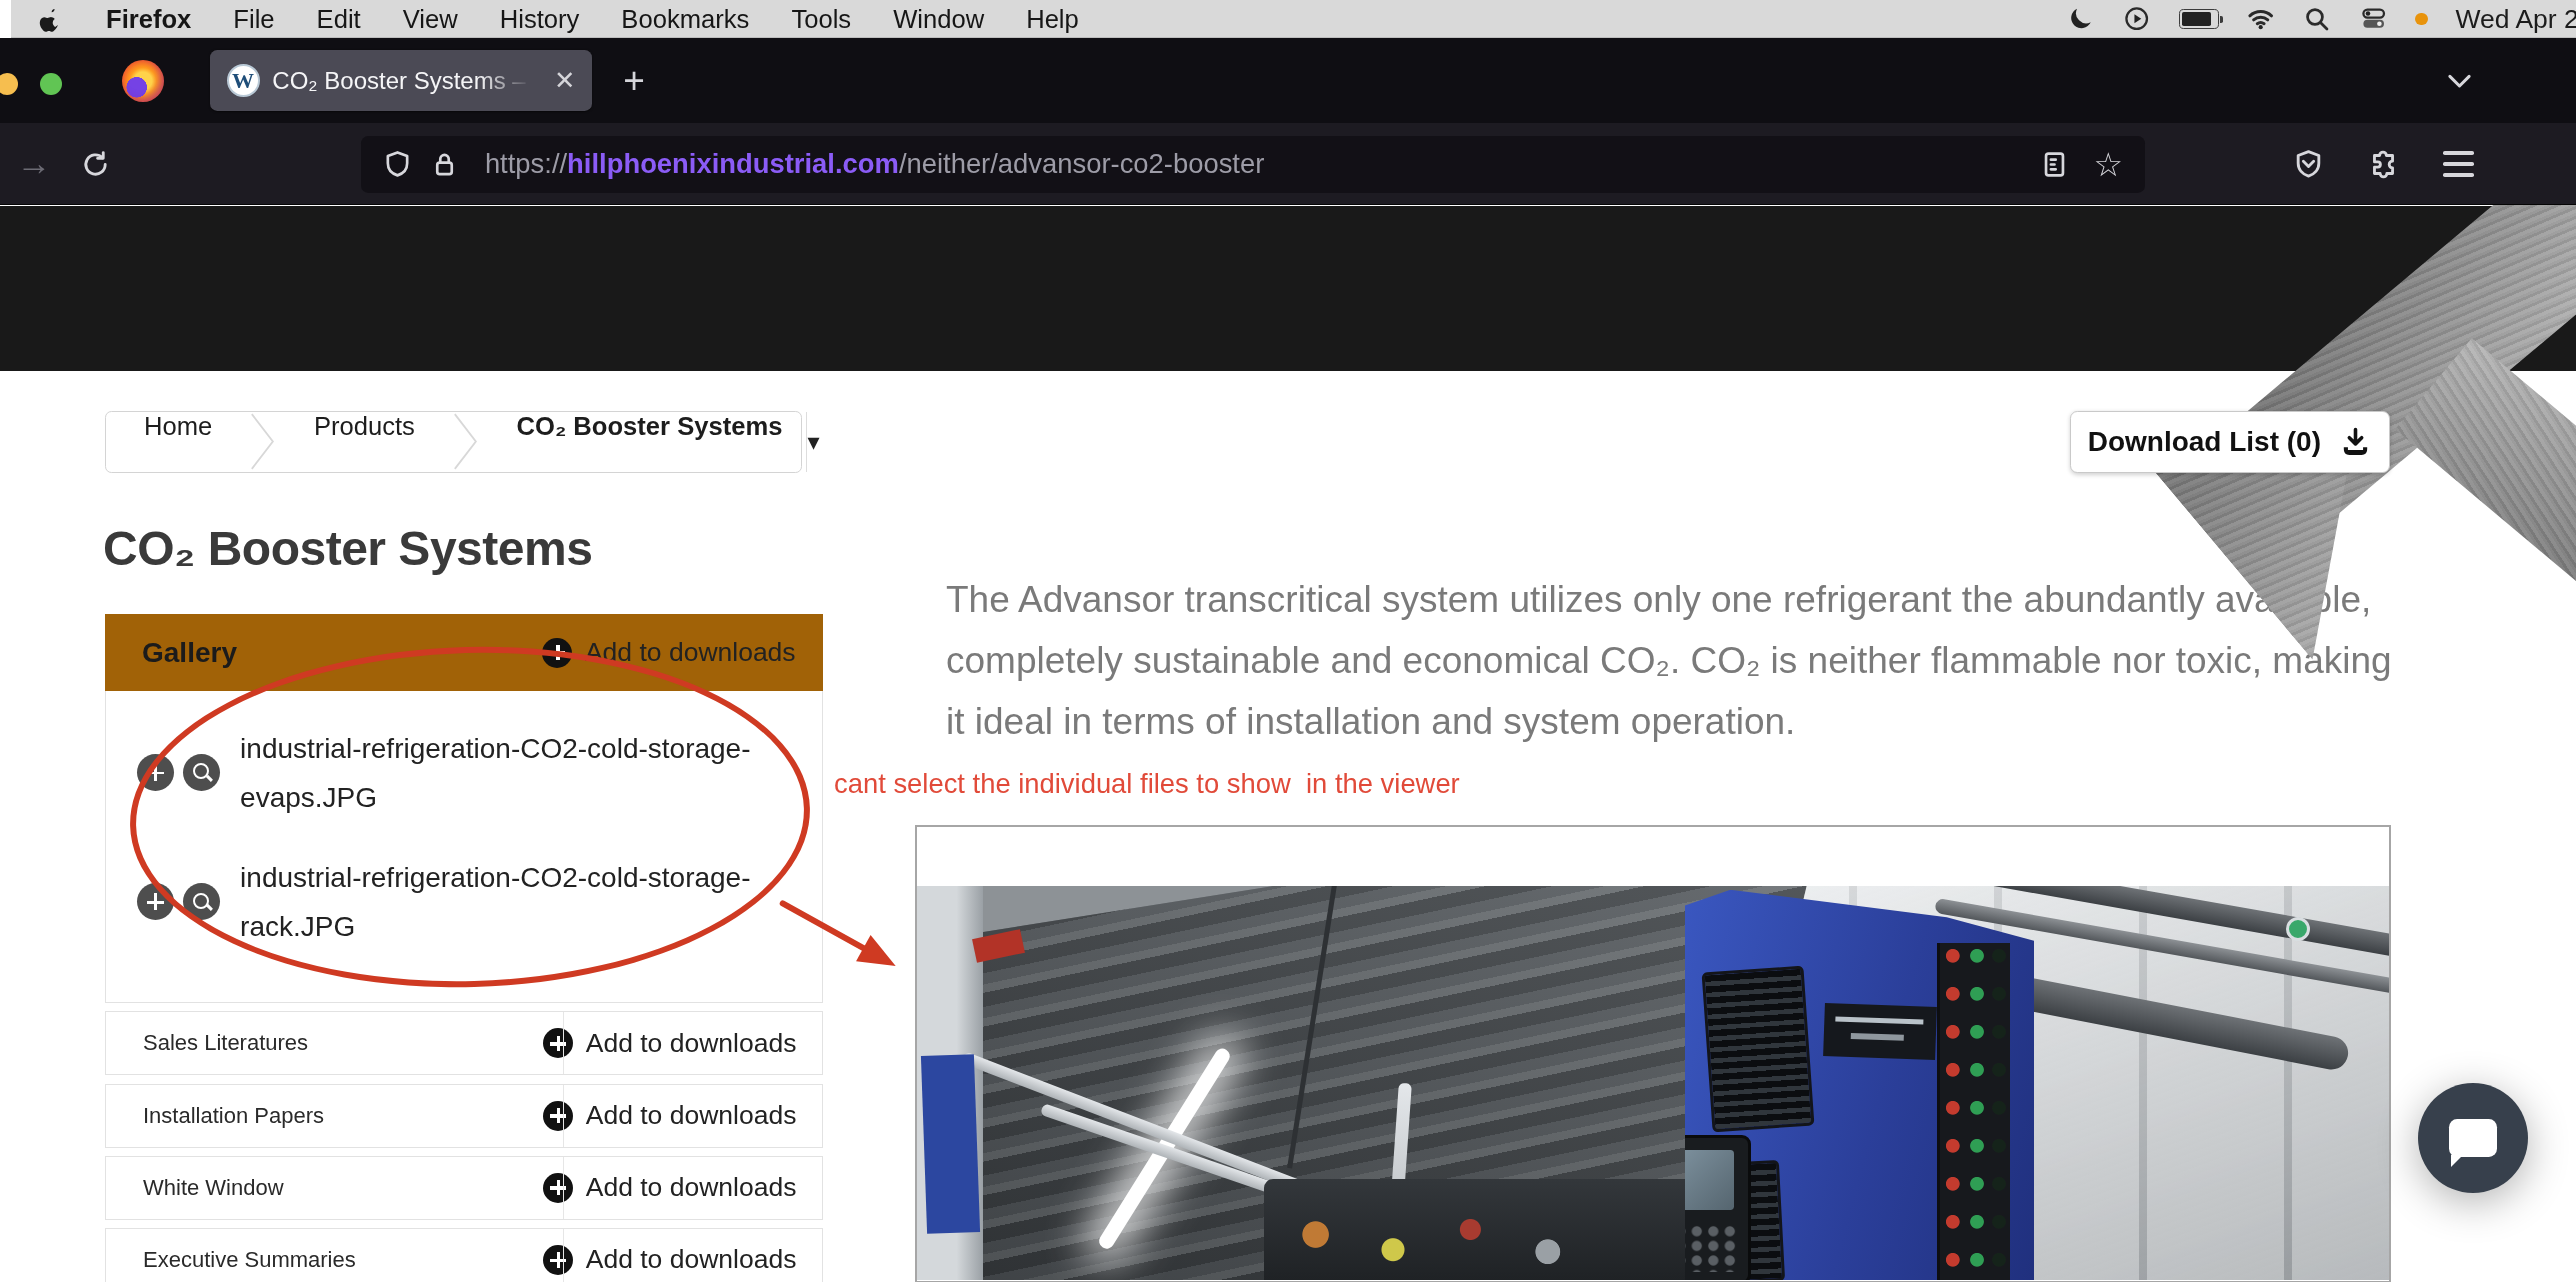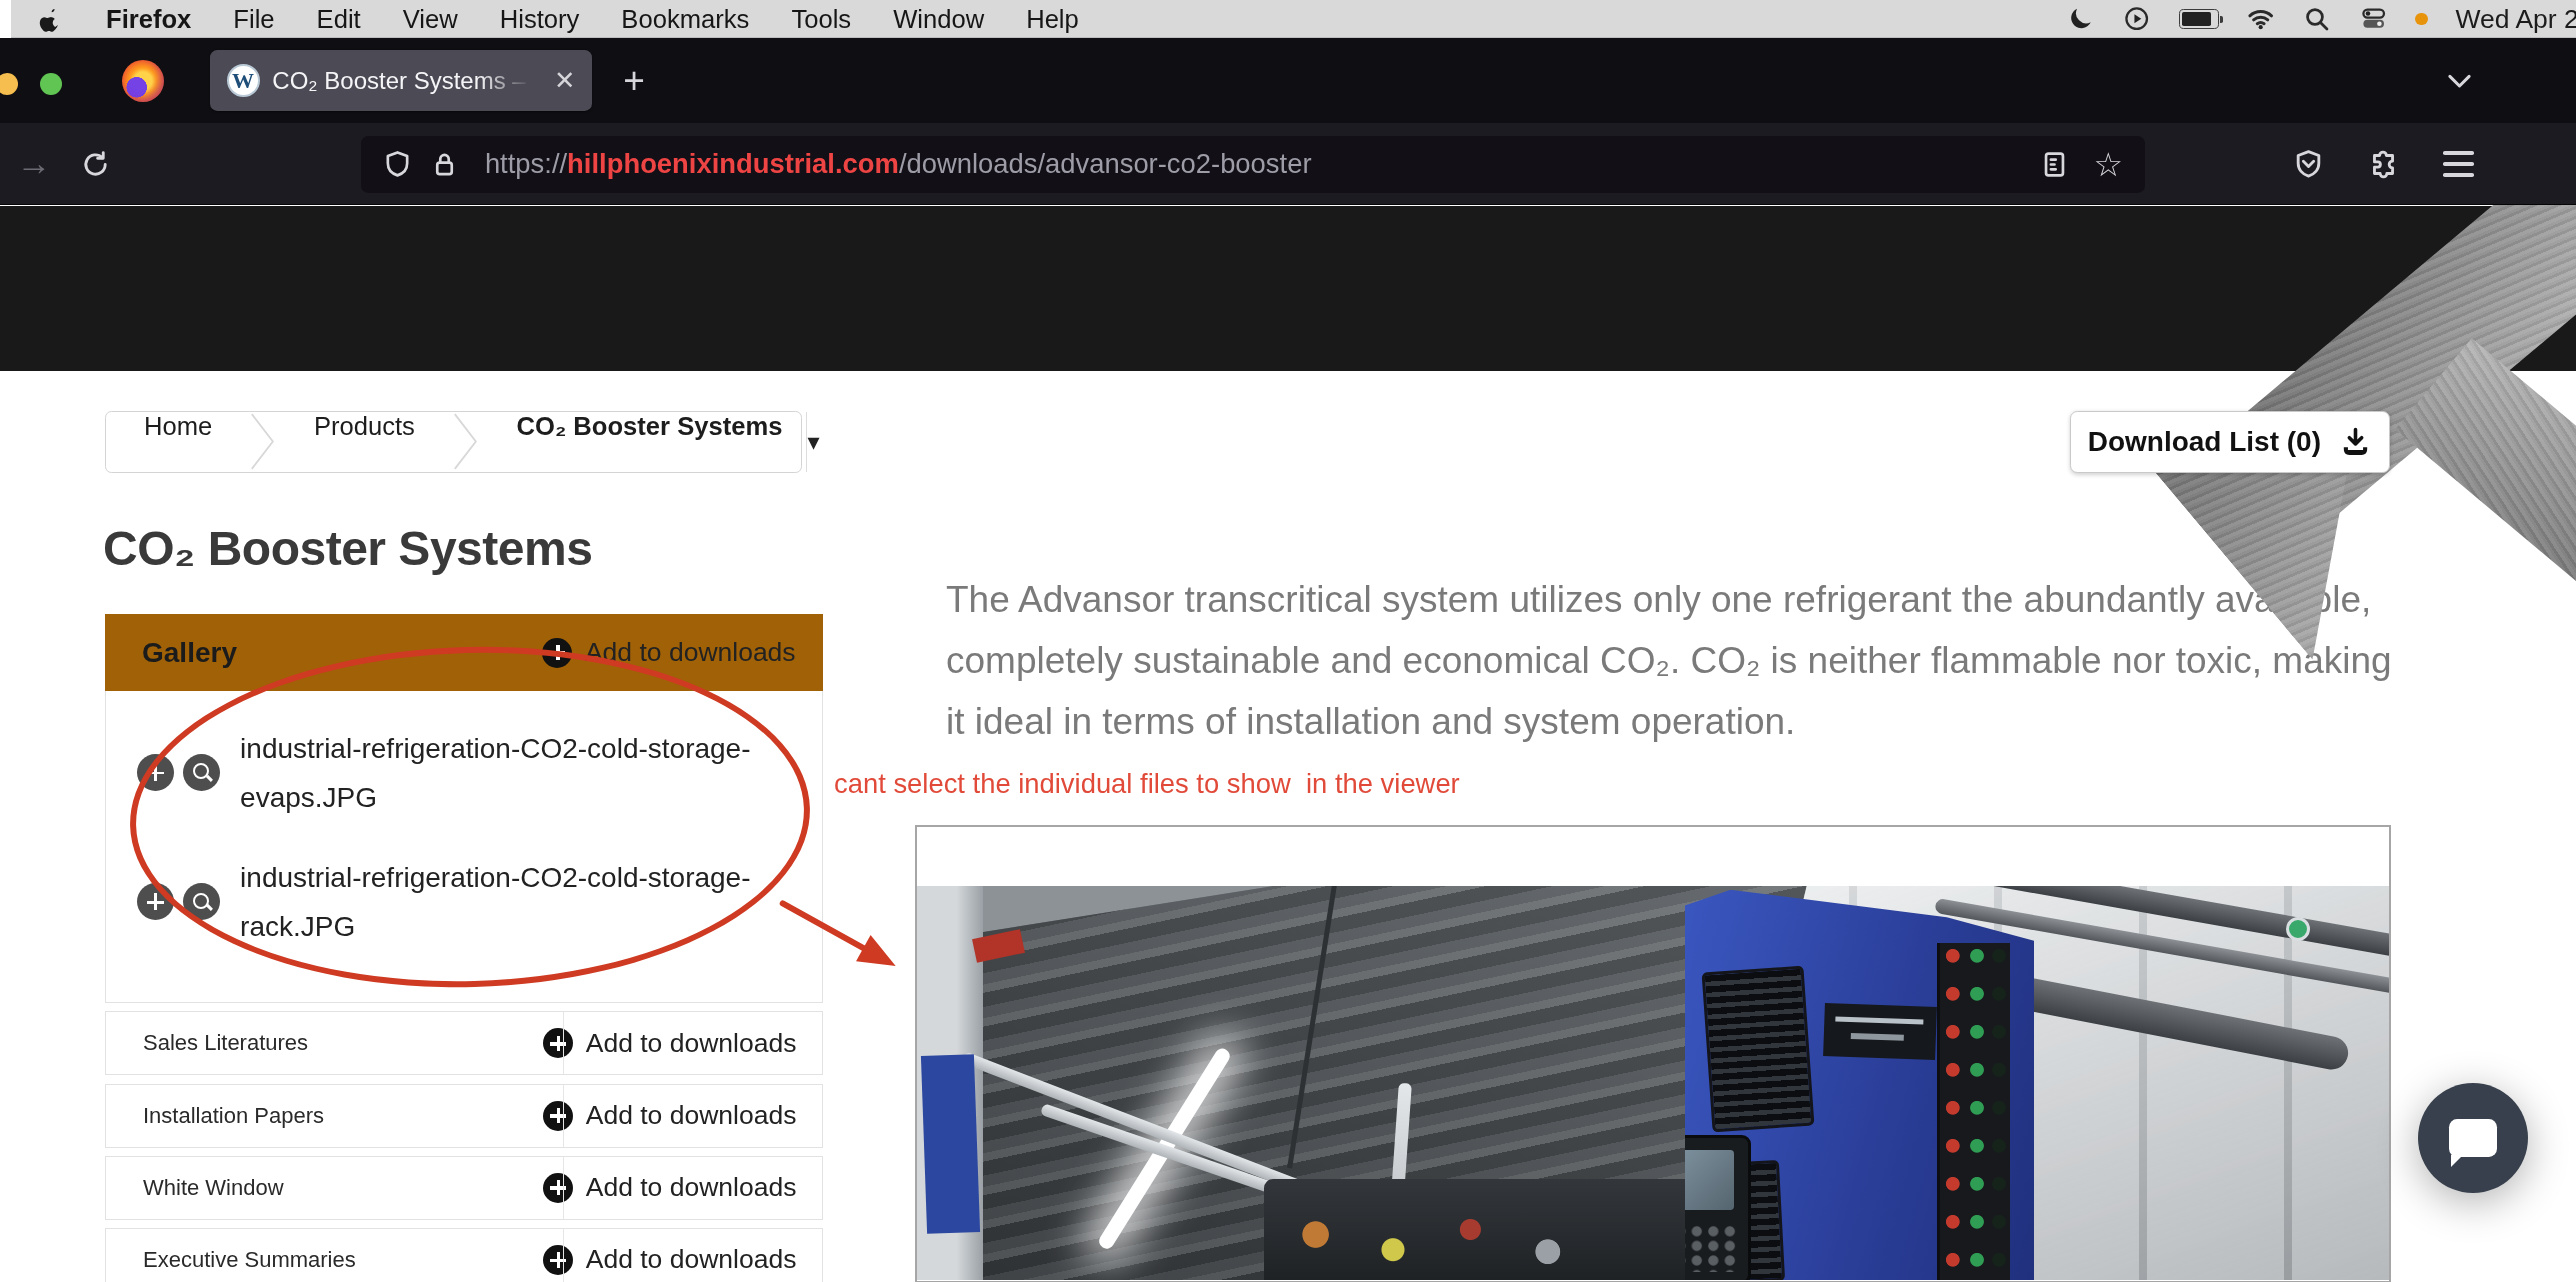--- a/index.html
+++ b/index.html
@@ -42,21 +42,21 @@
   
   .toolbar { position:absolute; left:0; top:123px; width:2576px; height:82px; background:#1d1b22; border-bottom:0.9px solid #050505; z-index:40; }
   .navbtn { position:absolute; top:22px; font-size:35px; line-height:1; }
   .fwd { left:16.5px; color:#6c6b74; }
   .reload { left:80px; top:25.6px; }
   .reload svg { width:31px; height:31px; }
   .urlbar { position:absolute; left:361px; top:12.8px; width:1784px; height:57px; background:#121016; border-radius:7.3px;
     display:flex; align-items:center; padding:0 22px; gap:18.3px; }
   .urlbar svg { width:29px; height:29px; flex:0 0 auto; }
   .urltext { font-size:27.4px; color:#9d9ca7; white-space:nowrap; margin-left:7.3px; }
-  .urltext .domain { color:#ef4444; font-weight:700; }
+  .urltext .domain { color:#8b5cf6; font-weight:700; }
   .url-right { margin-left:auto; display:flex; align-items:center; gap:24px; }
   .star-glyph { color:#d3d3d8; font-size:33px; line-height:1; }
   .tb-right { position:absolute; left:2293px; top:12.8px; height:57px; display:flex; align-items:center; gap:44px; }
   .tb-right svg { width:31px; height:31px; }
   .burger { display:flex; flex-direction:column; gap:7.3px; }
   .burger span { display:block; width:31px; height:3.7px; background:#d7d7dc; border-radius:1.8px; }
 
   
   .siteheader { position:absolute; left:0; top:206px; width:2576px; height:165px; background:#191919; z-index:10; }
   .sitelogo { position:absolute; left:-14.6px; top:46px; color:#fff; font-size:53px; font-weight:800; font-style:italic; letter-spacing:-1.8px; z-index:12; }
@@ -273,21 +273,21 @@
       </svg>
   </span>
   <div class="urlbar">
     <svg viewBox="0 0 24 24">
         <path class="st" d="M12 2l8 3v6c0 5-3.4 8.6-8 10-4.6-1.4-8-5-8-10V5z"></path>
       </svg>
     <svg viewBox="0 0 24 24">
         <rect x="6" y="10.5" width="12" height="9.5" rx="2" class="st"></rect>
         <path class="st" d="M8.5 10.5V7.5a3.5 3.5 0 0 1 7 0v3"></path>
       </svg>
-    <span class="urltext"><span>https://</span><span class="domain">hillphoenixindustrial.com</span><span>/downloads/advansor-co2-booster</span></span>
+    <span class="urltext"><span>https://</span><span class="domain">hillphoenixindustrial.com</span><span>/neither/advansor-co2-booster</span></span>
     <span class="url-right">
       <svg viewBox="0 0 24 24">
           <rect x="5" y="3" width="14" height="18" rx="2" class="st"></rect>
           <path class="st" d="M9 8h4M9 12h3M9 16h4"></path>
         </svg>
       <span class="star-glyph">☆</span>
     </span>
   </div>
   <div class="tb-right">
     <svg viewBox="0 0 24 24">

